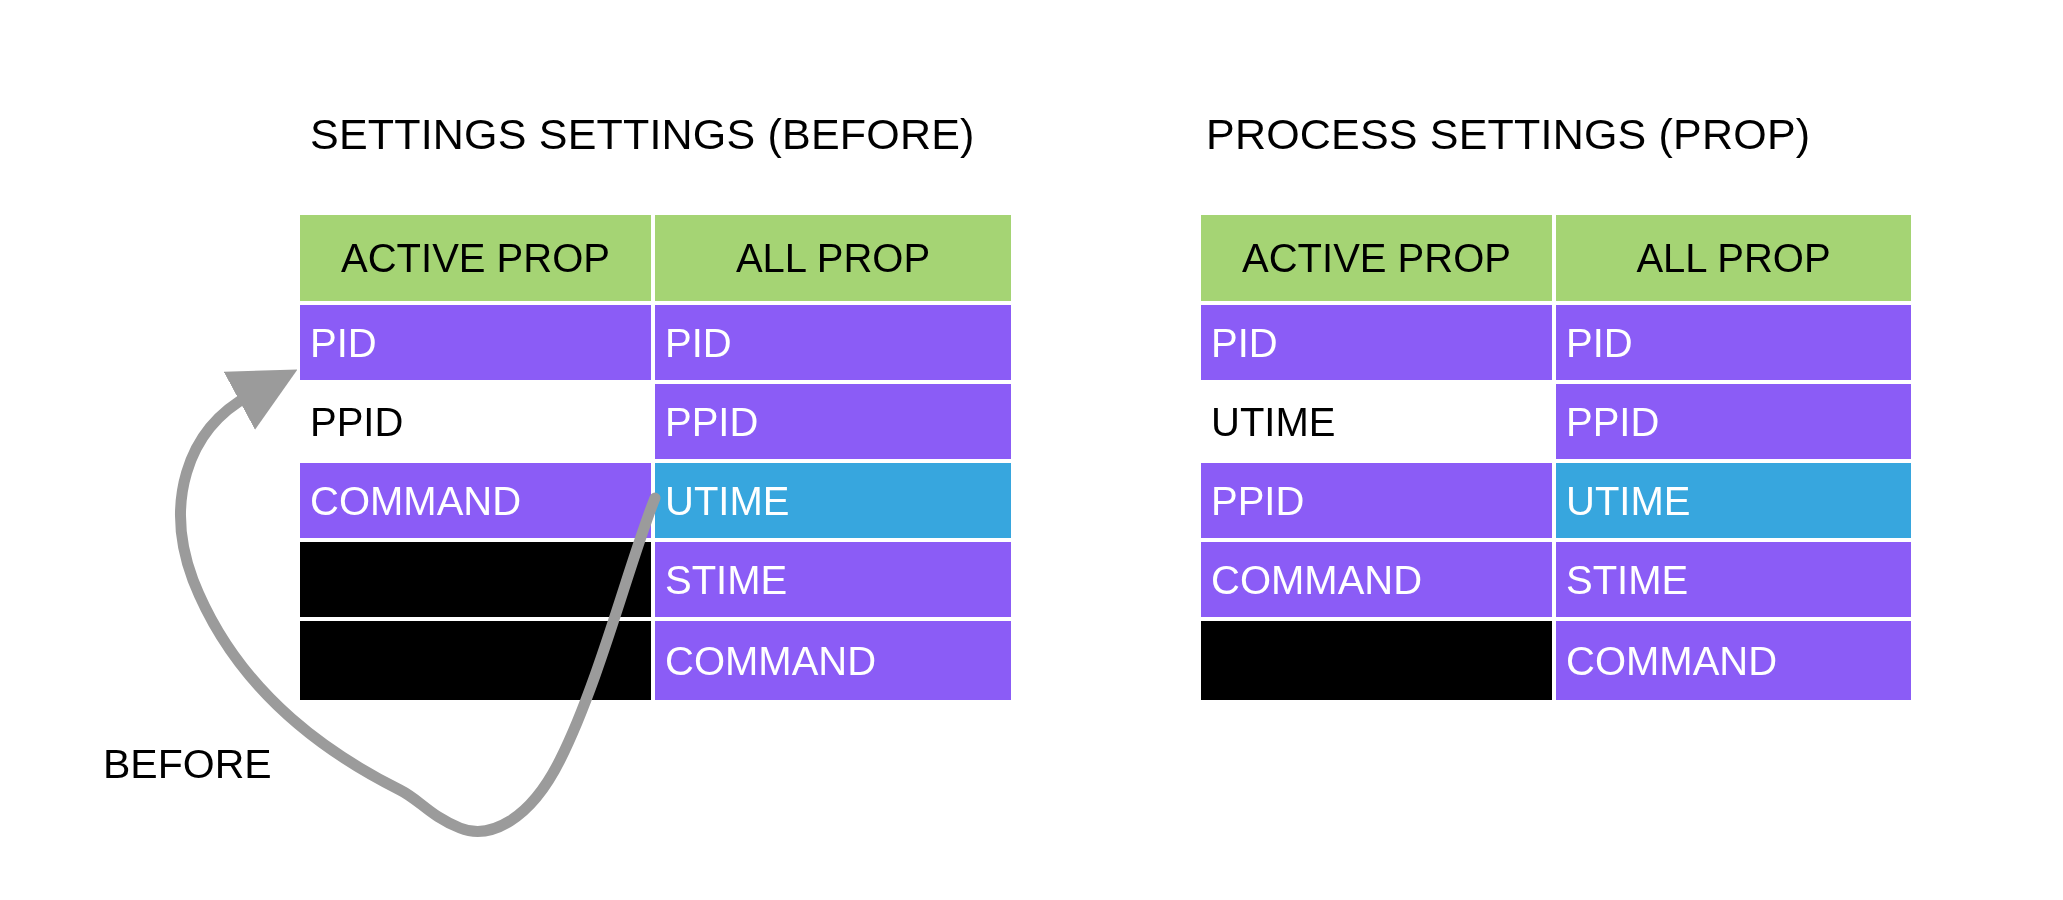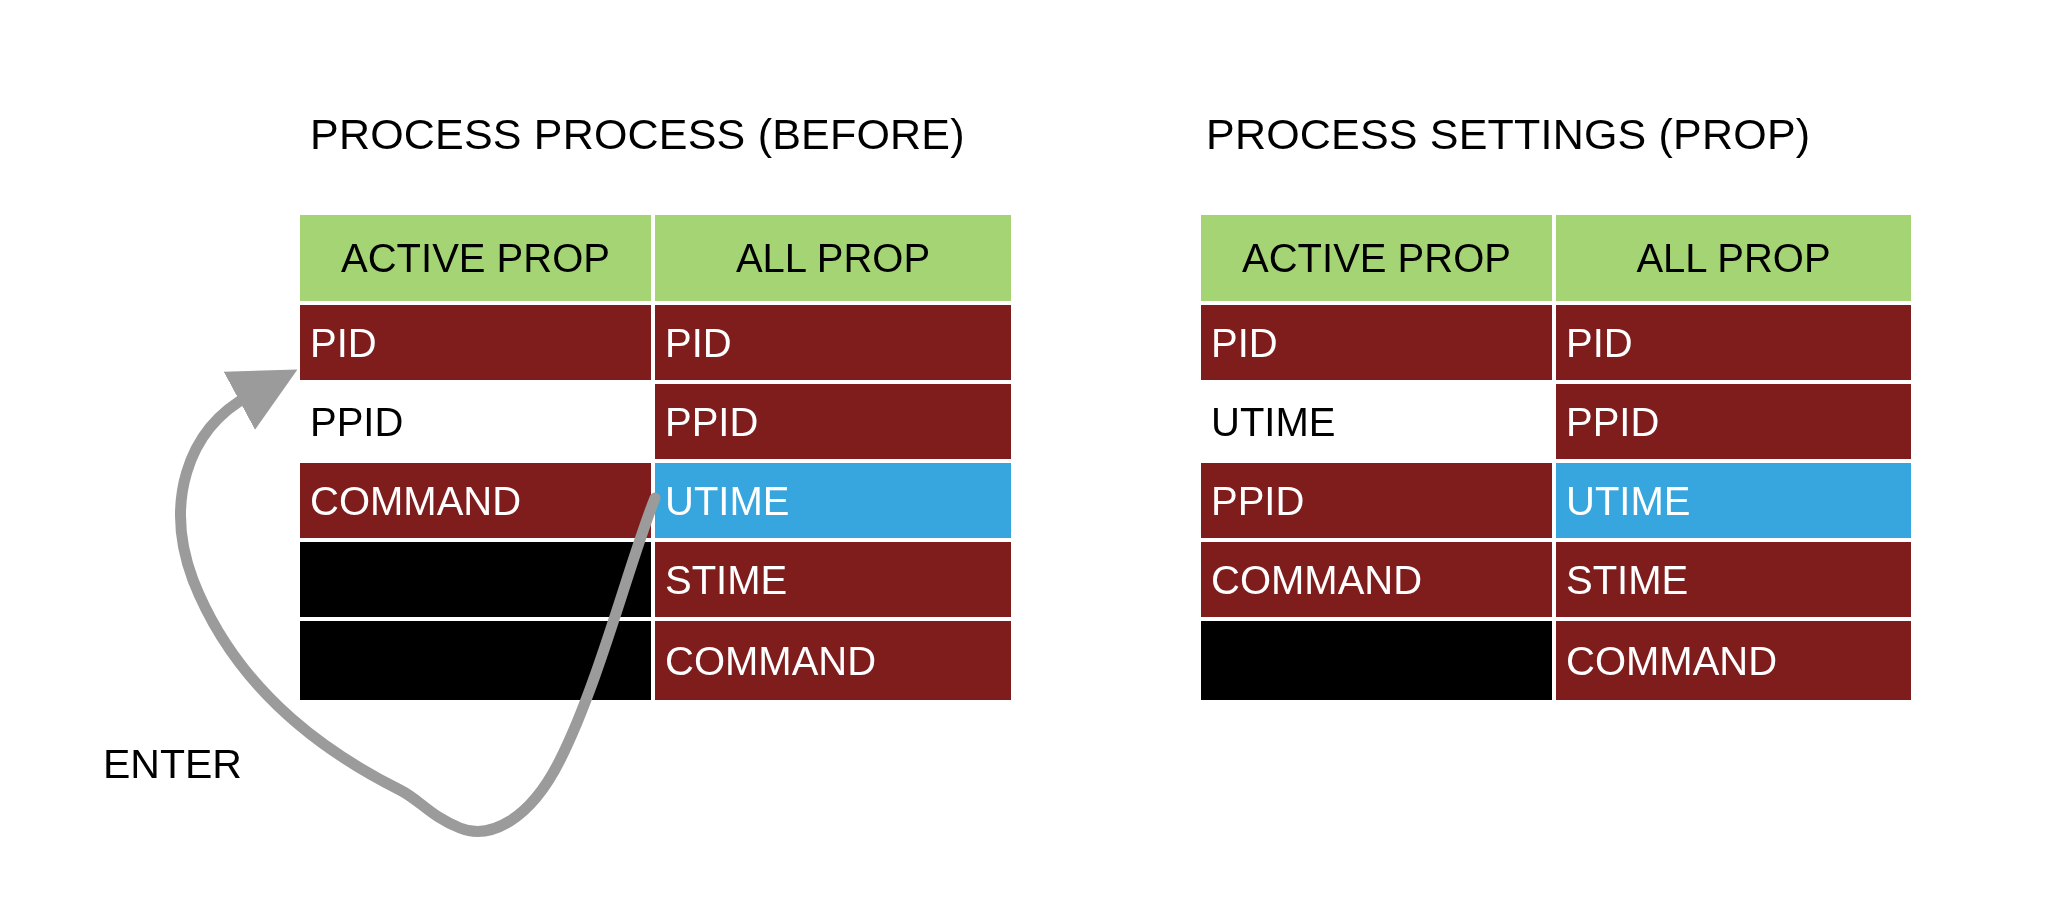--- a/index.html
+++ b/index.html
@@ -75,21 +75,21 @@
   .cell.head {
     background: #a5d474;
     color: #000000;
     justify-content: center;
     padding-left: 0;
     height: 90px;
   }
   .prop-table { grid-auto-rows: var(--rowH); }
   .prop-table .head { }
 
-  .cell.normal   { background: #7f1d1d; color: #ffffff; }
+  .cell.normal   { background: #8b5cf6; color: #ffffff; }
   .cell.selected { background: #ffffff; color: #000000; }
   .cell.active   { background: #37a6de; color: #ffffff; }
   .cell.empty    { background: #000000; color: #000000; }
 
   
   #table-before, #table-after {
     grid-template-rows: 90px repeat(5, 79px);
   }
 
   
@@ -108,21 +108,21 @@
     color: #000000;
     white-space: nowrap;
     line-height: 1;
   }
 </style>
 </head>
 <body>
 
 <div id="stage">
 
-  <div class="panel-title" id="title-before">PROCESS PROCESS (BEFORE)</div>
+  <div class="panel-title" id="title-before">SETTINGS SETTINGS (BEFORE)</div>
 
   <div class="prop-table" id="table-before">
 
     <div class="cell head col-a">ACTIVE PROP</div>
     <div class="cell head col-b">ALL PROP</div>
 
     <div class="cell normal col-a">PID</div>
     <div class="cell normal col-b">PID</div>
 
     <div class="cell selected col-a">PPID</div>
@@ -168,15 +168,15 @@
       </marker>
     </defs>
     <path id="enter-arrow" d="M 655 498
              C 630 560, 600 680, 560 760
              C 530 820, 490 840, 460 828
              C 430 816, 420 800, 400 790
              C 340 760, 240 700, 193 580
              C 165 505, 185 430, 250 395" fill="none" stroke="#9b9b9b" stroke-width="11" stroke-linecap="round" marker-end="url(#arrowhead)"></path>
   </svg>
 
-  <div id="enter-label">ENTER</div>
+  <div id="enter-label">BEFORE</div>
 
 </div>
 
 </body></html>

